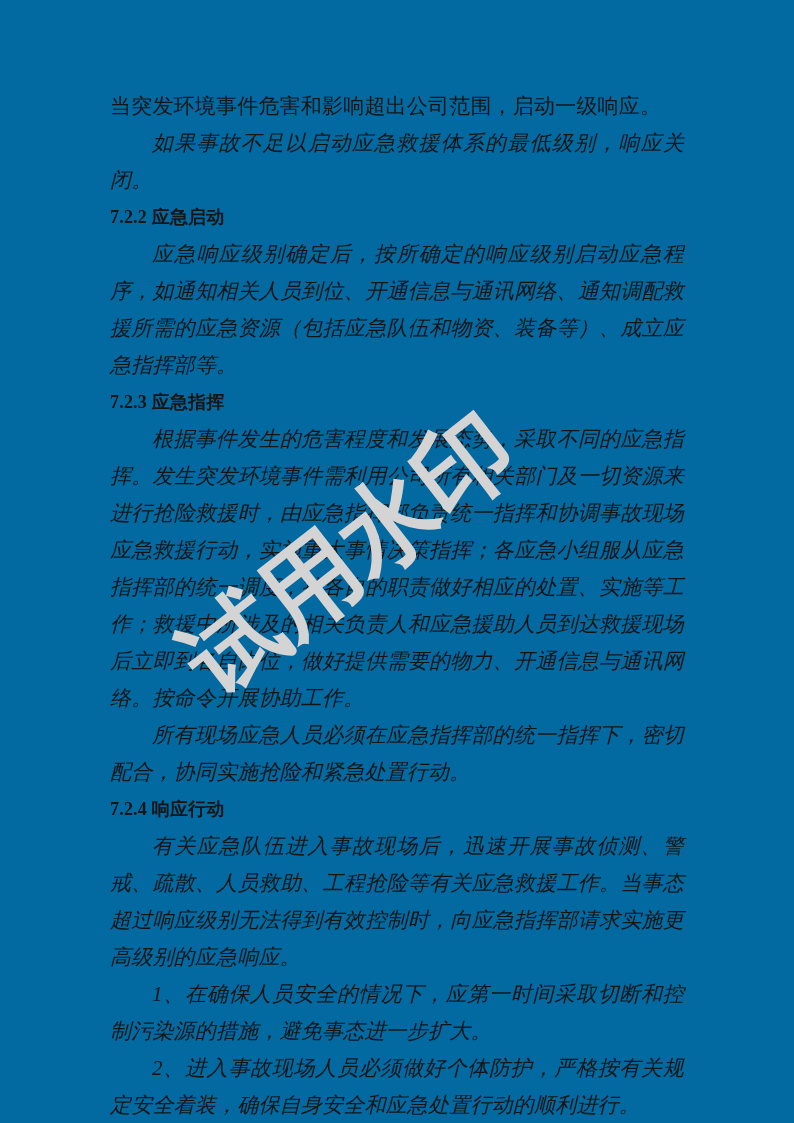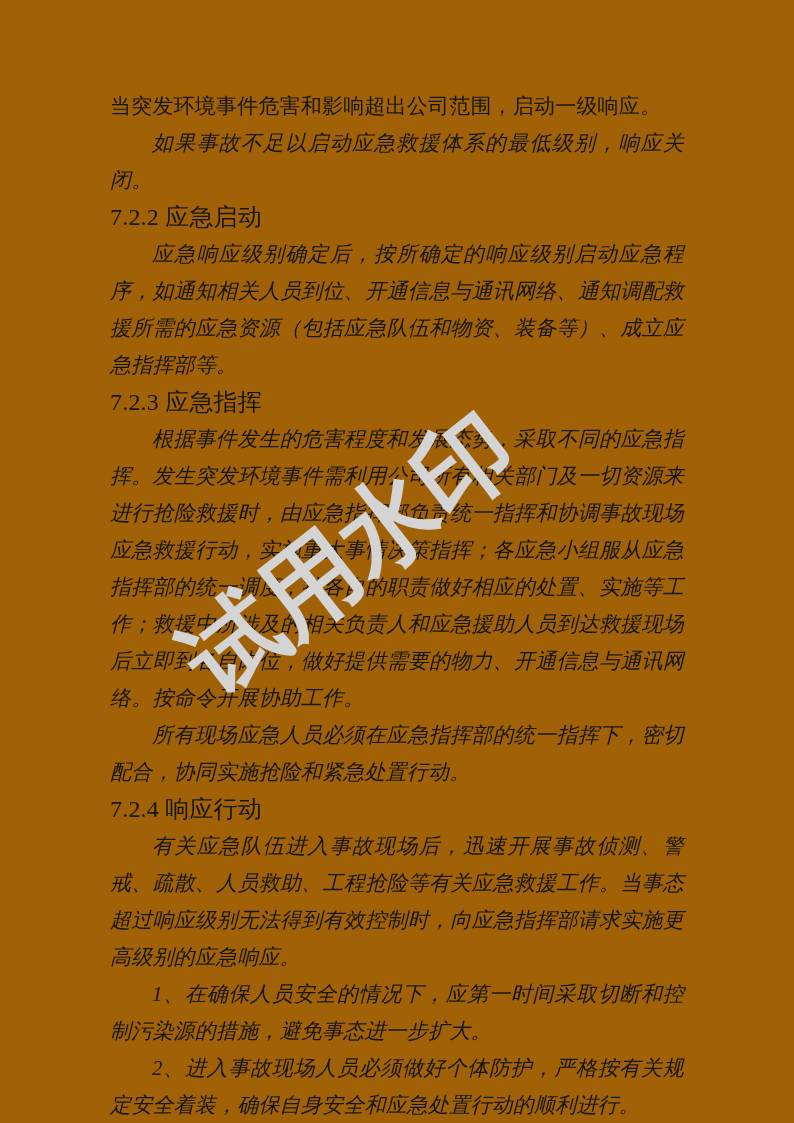--- a/index.html
+++ b/index.html
@@ -28,23 +28,23 @@
     text-align: justify;
     text-justify: inter-character;
     letter-spacing: 0.2px;
     margin: 0;
   }
   .paragraph.indent {
     text-indent: 42px;
     font-style: italic;
   }
   .heading {
-    font-size: 24px;
+    font-size: 18px;
     line-height: 37px;
-    font-weight: 400;
+    font-weight: 700;
     letter-spacing: 0.2px;
     margin: 0;
   }
   .watermark {
     position: absolute;
     left: 350px;
     top: 555px;
     transform: translate(-50%, -50%) rotate(-38deg);
     font-family: "DejaVu Sans", "Liberation Sans", sans-serif;
     font-weight: 700;
@@ -61,21 +61,21 @@
     width: 100%;
     text-align: center;
     font-size: 16px;
     line-height: 20px;
     color: #151515;
   }
 </style>
 </head>
 <body>
 
-<div class="page" style="background: #a16207; color: rgb(21, 21, 21);">
+<div class="page" style="background: #0369a1; color: rgb(21, 21, 21);">
   <div class="content">
       <div class="paragraph">当突发环境事件危害和影响超出公司范围，启动一级响应。</div>
       <div class="paragraph indent">如果事故不足以启动应急救援体系的最低级别，响应关闭。</div>
       <div class="heading">7.2.2 应急启动</div>
       <div class="paragraph indent">应急响应级别确定后，按所确定的响应级别启动应急程序，如通知相关人员到位、开通信息与通讯网络、通知调配救援所需的应急资源（包括应急队伍和物资、装备等）、成立应急指挥部等。</div>
       <div class="heading">7.2.3 应急指挥</div>
       <div class="paragraph indent">根据事件发生的危害程度和发展态势，采取不同的应急指挥。发生突发环境事件需利用公司所有相关部门及一切资源来进行抢险救援时，由应急指挥部负责统一指挥和协调事故现场应急救援行动，实施重大事情决策指挥；各应急小组服从应急指挥部的统一调度，按各自的职责做好相应的处置、实施等工作；救援中所涉及的相关负责人和应急援助人员到达救援现场后立即到各自岗位，做好提供需要的物力、开通信息与通讯网络。按命令开展协助工作。</div>
       <div class="paragraph indent">所有现场应急人员必须在应急指挥部的统一指挥下，密切配合，协同实施抢险和紧急处置行动。</div>
       <div class="heading">7.2.4 响应行动</div>
       <div class="paragraph indent">有关应急队伍进入事故现场后，迅速开展事故侦测、警戒、疏散、人员救助、工程抢险等有关应急救援工作。当事态超过响应级别无法得到有效控制时，向应急指挥部请求实施更高级别的应急响应。</div>

